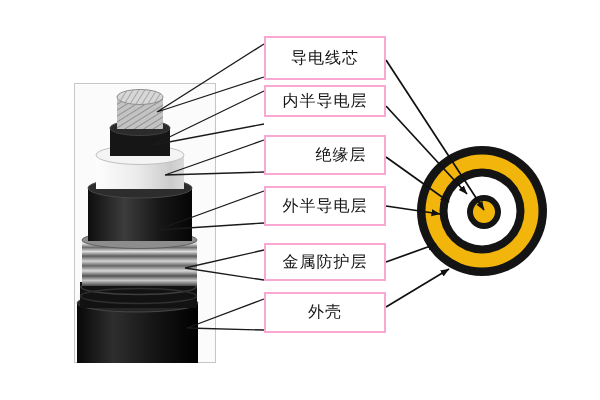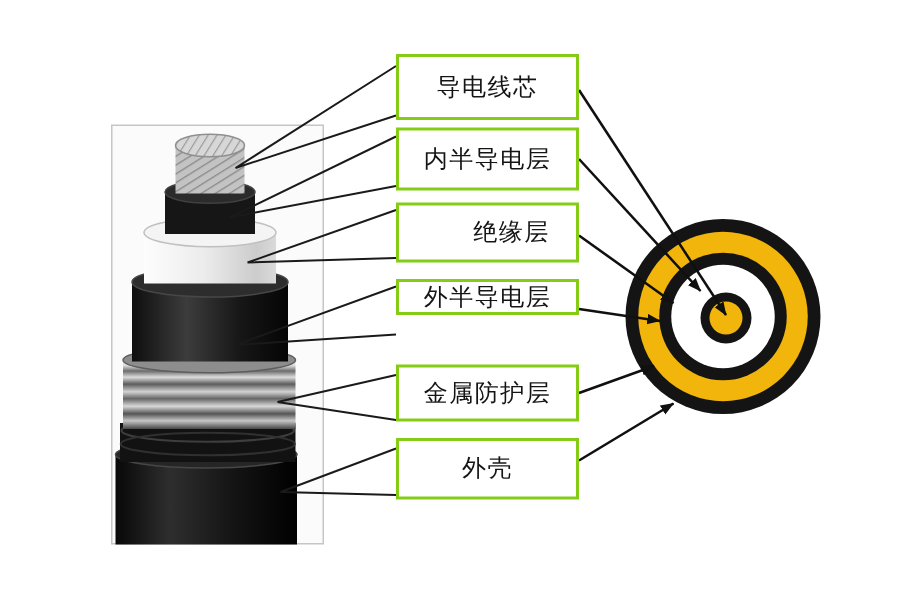--- a/index.html
+++ b/index.html
@@ -3,28 +3,28 @@
 <meta charset="utf-8">
 <style>
   html,body{margin:0;padding:0;background:#ffffff;}
   #stage{
     position:relative;width:600px;height:400px;background:#ffffff;overflow:hidden;
     font-family:"DejaVu Sans","Liberation Sans",sans-serif;
   }
   #diagram-svg{position:absolute;left:0;top:0;}
   .label-box{
     position:absolute;left:264px;width:122px;box-sizing:border-box;
-    background:#ffffff;border:2px solid #84cc16;
+    background:#ffffff;border:2px solid #f9a8d4;
     display:flex;align-items:center;justify-content:center;
     font-size:16px;color:#141414;letter-spacing:1px;white-space:nowrap;
   }
   .b1{top:36px;height:44px;}
-  .b2{top:85px;height:42px;}
+  .b2{top:85px;height:32px;}
   .b3{top:135px;height:40px;padding-left:32px;}
-  .b4{top:186px;height:24px;}
+  .b4{top:186px;height:40px;}
   .b5{top:243px;height:38px;}
   .b6{top:292px;height:41px;}
 </style>
 </head>
 <body>
 
 <div id="stage">
 
   <svg id="diagram-svg" width="600" height="400" viewBox="0 0 600 400">
     <defs>

